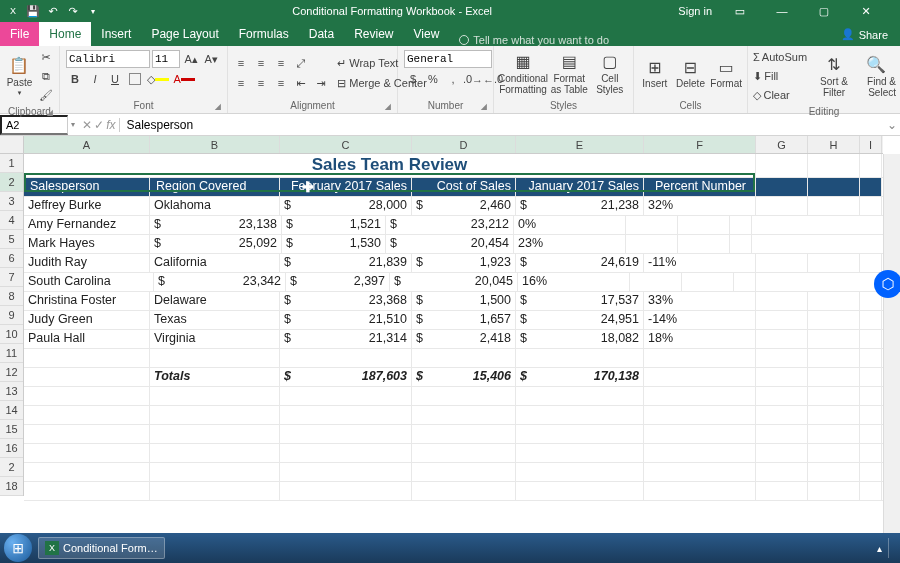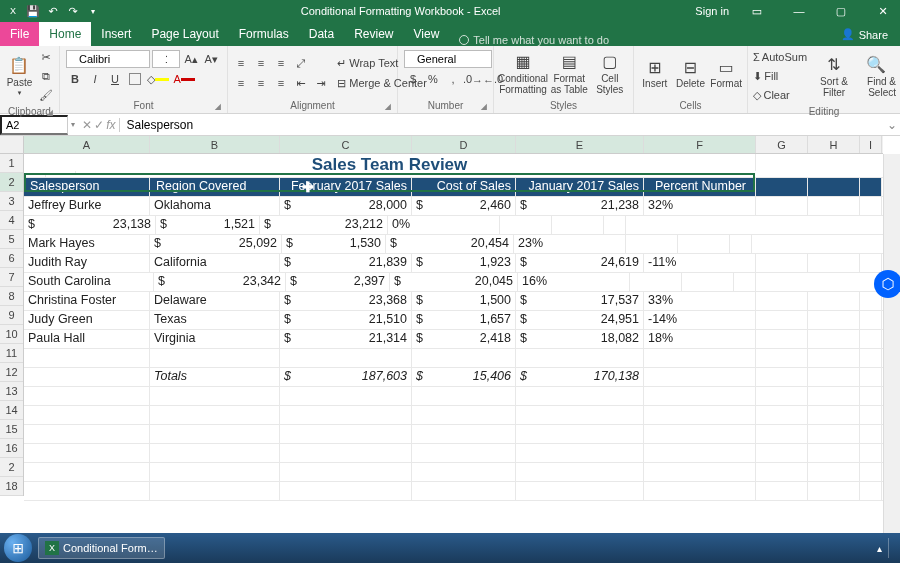--- a/index.html
+++ b/index.html
@@ -3,21 +3,21 @@
 <meta charset="utf-8">
 <style>
 * { box-sizing: border-box; margin: 0; padding: 0; font-family: "Segoe UI", Arial, sans-serif; }
 body { width: 900px; height: 563px; overflow: hidden; background: #fff; position: relative; }
 
 
 .titlebar { background: #217346; height: 22px; display: flex; align-items: center; color: #fff; font-size: 11px; }
 .titlebar .qat { display: flex; gap: 6px; padding: 0 6px; align-items: center; }
 .titlebar .qat span { width: 14px; height: 14px; display: inline-flex; align-items: center; justify-content: center; }
 .titlebar .title { flex: 1; text-align: center; }
-.titlebar .right { display: flex; gap: 14px; padding-right: 3px; align-items: center; }
+.titlebar .right { display: flex; gap: 14px; padding-right: 20px; align-items: center; }
 .win-btn { width: 28px; text-align: center; }
 
 
 .tabrow { background: #217346; height: 24px; display: flex; align-items: flex-end; color: #fff; font-size: 12px; }
 .tab { padding: 5px 10px; cursor: pointer; }
 .tab.active { background: #ffffff; color: #217346; font-weight: 500; }
 .tab.file { background: #ec4899; }
 .tellme { display: flex; align-items: center; gap: 4px; color: #d0e0d6; font-size: 11px; margin-left: 10px; }
 .tellme-bulb { width: 10px; height: 10px; border: 1px solid #d0e0d6; border-radius: 50%; }
 .share { margin-left: auto; padding: 5px 12px; display: flex; align-items: center; gap: 4px; color: #fff; font-size: 11px; }
@@ -27,21 +27,21 @@
 .group { border-right: 1px solid #e1e1e1; display: flex; flex-direction: column; padding: 2px 4px 0; position: relative; }
 .group-label { text-align: center; font-size: 10px; color: #666; padding: 2px 0; position: relative; }
 .dlg-launch { position: absolute; right: 2px; bottom: 2px; font-size: 8px; color: #888; }
 .group-body { flex: 1; display: flex; align-items: center; gap: 2px; }
 
 .big-btn { display: flex; flex-direction: column; align-items: center; justify-content: center; width: 40px; height: 48px; font-size: 10px; gap: 1px; cursor: pointer; }
 .big-icon { width: 20px; height: 20px; display: flex; align-items: center; justify-content: center; font-size: 16px; }
 .iconbox { width: 16px; height: 16px; border: 1px solid #888; display: inline-block; }
 
 
-.font-select { font-size: 11px; border: 1px solid #bbb; height: 18px; padding: 0 12px; background: #fff; }
+.font-select { font-size: 11px; border: 1px solid #bbb; height: 18px; padding: 0 2px; background: #fff; font-family: Liberation Mono, monospace; }
 .font-row { display: flex; gap: 2px; }
 .mini-btn { min-width: 18px; height: 18px; border: 1px solid transparent; display: inline-flex; align-items: center; justify-content: center; font-size: 11px; cursor: pointer; }
 .color-bar { width: 14px; height: 3px; display: block; }
 
 
 .fx-bar { display: flex; align-items: center; border-bottom: 1px solid #d4d4d4; height: 22px; font-size: 12px; background: #fff; }
 .namebox { width: 68px; border-right: 1px solid #ccc; padding: 2px 4px; font-size: 11px; }
 .fx-btns { display: flex; gap: 2px; align-items: center; padding: 0 4px; border-right: 1px solid #ccc; color: #999; }
 .fx-input { flex: 1; padding: 2px 6px; }
 .fx-expand { width: 16px; text-align: center; color: #888; }
@@ -57,21 +57,21 @@
 .cellrow { display: flex; height: 19px; border-bottom: 1px solid #e8e8e8; font-size: 12.5px; color: #222; }
 .cell { border-right: 1px solid #e8e8e8; padding: 1px 4px; overflow: hidden; white-space: nowrap; }
 
 
 .cA { width: 126px; } .cB { width: 130px; } .cC { width: 132px; } .cD { width: 104px; } .cE { width: 128px; } .cF { width: 112px; } .cG { width: 52px; } .cH { width: 52px; } .cI { width: 22px; }
 
 .vtrack { position: absolute; right: 0; top: 18px; width: 17px; bottom: 0; background: #f0f0f0; border-left: 1px solid #dcdcdc; }
 
 .title-row .cell { font-weight: bold; font-size: 17px; color: #1f4e79; text-align: center; }
 .header-row .cell { background: #1f4e79; color: #fff; font-weight: 500; padding-left: 6px; }
-.totals-row .cell { font-weight: normal; font-style: italic; }
+.totals-row .cell { font-weight: bold; font-style: italic; }
 .num { text-align: right; }
 .cur-sym { float: left; }
 .cursor-plus { position: absolute; left: 302px; top: 43px; font-size: 14px; color: #fff; font-weight: bold; }
 
 
 .sheet-tabs { height: 20px; background: #f3f3f3; border-top: 1px solid #d4d4d4; display: flex; align-items: center; font-size: 11px; }
 .sheet-nav { padding: 0 6px; color: #888; }
 .sheet-tab { background: #fff; border: 1px solid #ccc; border-bottom: none; padding: 2px 14px; font-size: 11px; }
 .sheet-add { width: 18px; height: 18px; border: 1px solid #ccc; border-radius: 50%; margin-left: 8px; text-align: center; line-height: 15px; color: #666; }
 .sheet-htrack { flex: 1; margin: 0 4px; height: 14px; background: #f0f0f0; border: 1px solid #dcdcdc; position: relative; }
@@ -335,21 +335,21 @@
       <div class="rowhead">11</div>
       <div class="rowhead">12</div>
       <div class="rowhead">13</div>
       <div class="rowhead">14</div>
       <div class="rowhead">15</div>
       <div class="rowhead">16</div>
       <div class="rowhead">2</div>
       <div class="rowhead">18</div>
     </div>
   <div class="cells" id="cells">
-      <div class="cellrow title-row" style="height: 24px; flex-direction: column;">
+      <div class="cellrow title-row" style="height: 24px;">
         <div class="cell " style="width: 732px; border-right: 1px solid rgb(232, 232, 232);">Sales Team Review</div>
         <div class="cell cG"></div>
         <div class="cell cH"></div>
         <div class="cell cI"></div>
       </div>
       <div class="cellrow header-row">
         <div class="cell cA">Salesperson</div>
         <div class="cell cB">Region Covered</div>
         <div class="cell cC num" style="text-align: right;">February 2017 Sales</div>
         <div class="cell cD num" style="text-align: right;">Cost of Sales</div>
@@ -364,20 +364,21 @@
         <div class="cell cB">Oklahoma</div>
         <div class="cell cC num"><span class="cur-sym">$</span>28,000</div>
         <div class="cell cD num"><span class="cur-sym">$</span>2,460</div>
         <div class="cell cE num"><span class="cur-sym">$</span>21,238</div>
         <div class="cell cF">32%</div>
         <div class="cell cG"></div>
         <div class="cell cH"></div>
         <div class="cell cI"></div>
       </div>
       <div class="cellrow ">
+        <div class="cell cA">Amy Fernandez</div>
         <div class="cell cC num"><span class="cur-sym">$</span>23,138</div>
         <div class="cell cD num"><span class="cur-sym">$</span>1,521</div>
         <div class="cell cE num"><span class="cur-sym">$</span>23,212</div>
         <div class="cell cF">0%</div>
         <div class="cell cG"></div>
         <div class="cell cH"></div>
         <div class="cell cI"></div>
       </div>
       <div class="cellrow ">
         <div class="cell cA">Mark Hayes</div>

